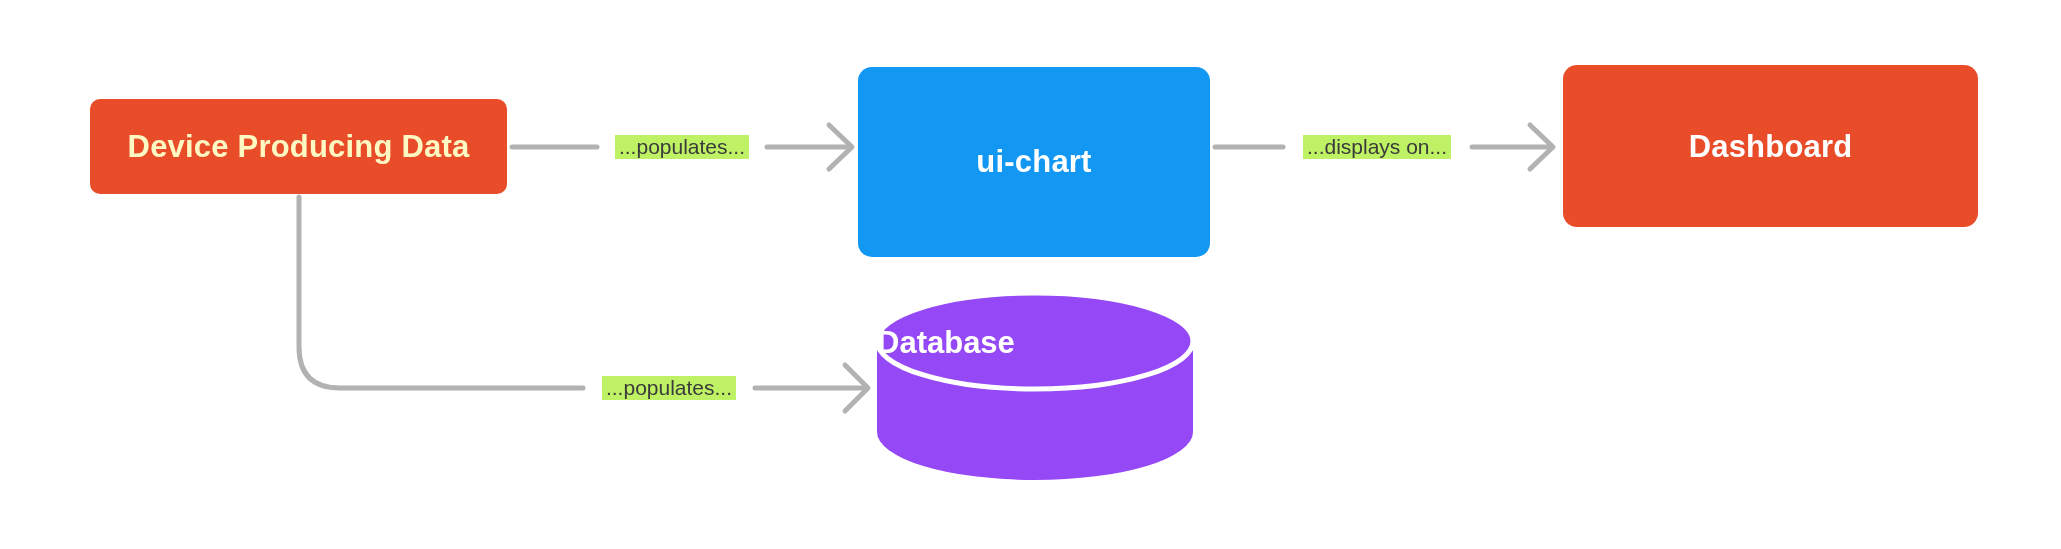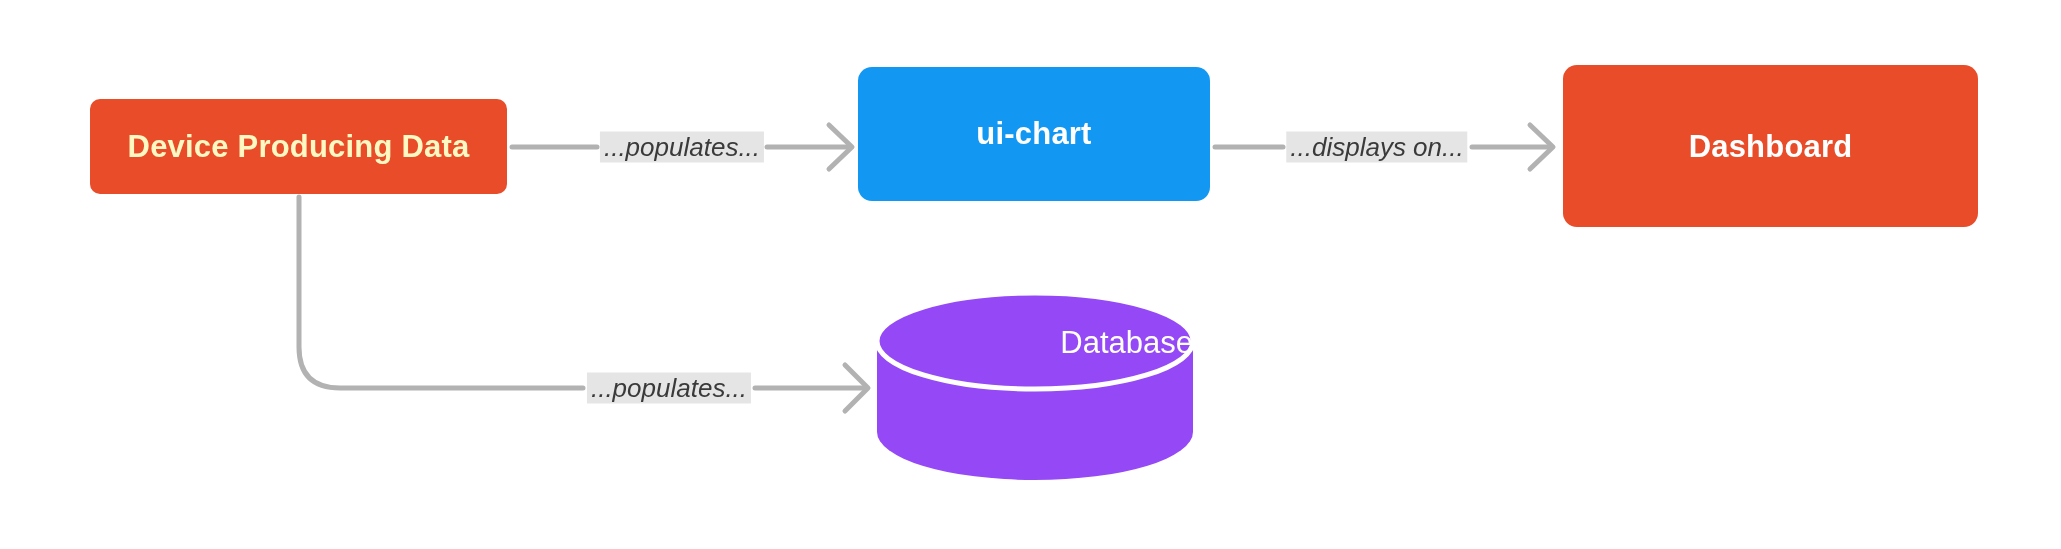--- a/index.html
+++ b/index.html
@@ -23,40 +23,39 @@
     display:flex;
     align-items:center;
     justify-content:center;
     color:#ffffff;
     font-size:31px;
     font-weight:600;
     text-align:center;
     letter-spacing:0.2px;
   }
   .node-device{left:90px;top:99px;width:417px;height:95px;border-radius:10px;background:#E84C28;}
-  .node-uichart{left:858px;top:67px;width:352px;height:134px;border-radius:14px;background:#1297F3;}
+  .node-uichart{left:858px;top:67px;width:352px;height:190px;border-radius:14px;background:#1297F3;}
   .node-dashboard{left:1563px;top:65px;width:415px;height:162px;border-radius:14px;background:#E84C28;flex-direction:column;line-height:43px;gap:16px;}
   .edge-label{
     position:absolute;
     transform:translate(-50%,-50%);
-    font-size:26px;
+    font-size:21px;
     color:#3A3A3A;
     white-space:nowrap;
-    background:#e5e5e5;
+    background:#bef264;
     padding:0 4px;
-    font-style:italic;
   }
   .cylinder-svg{position:absolute;left:874px;top:290px;}
   .db-label{
     position:absolute;
     left:877px;top:325px;width:316px;
-    text-align:right;
+    text-align:left;
     color:#ffffff;
     font-size:31px;
-    font-weight:400;
+    font-weight:700;
   }
 </style>
 </head>
 <body>
 
 <div class="canvas">
 
   <svg class="layer" viewBox="0 0 2061 549">
 
     <path class="edge-line" d="M512,147 L597,147" style="stroke: rgb(178, 178, 178);"></path>

